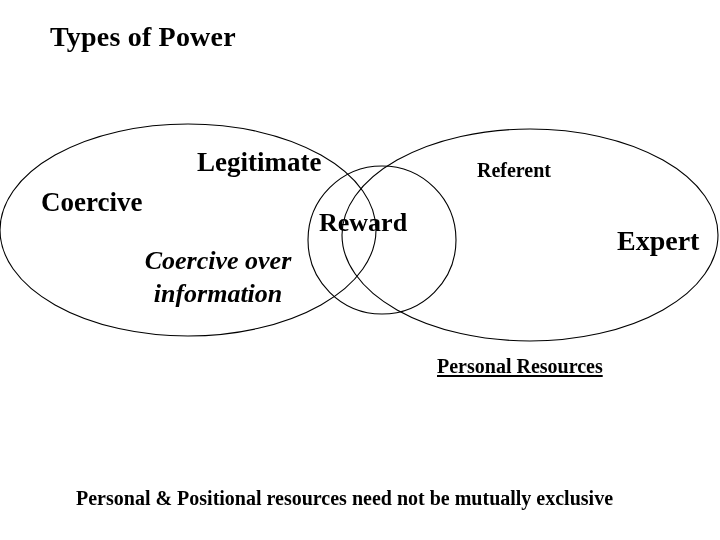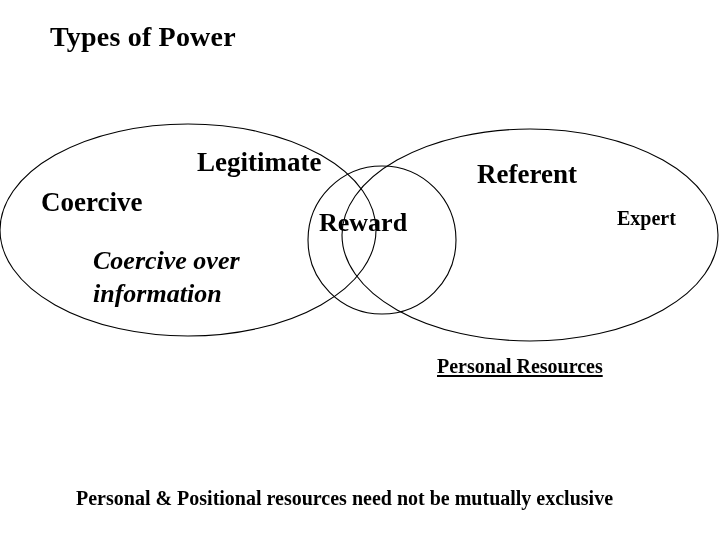--- a/index.html
+++ b/index.html
@@ -8,20 +8,21 @@
     background: #ffffff;
   }
   #canvas {
     position: relative;
     width: 720px;
     height: 540px;
     background: #ffffff;
     overflow: hidden;
     font-family: "Liberation Serif", "DejaVu Serif", serif;
     color: #000000;
+    text-align: center;
   }
   #venn-svg {
     position: absolute;
     left: 0;
     top: 0;
     width: 720px;
     height: 540px;
     pointer-events: none;
   }
   .lbl {
@@ -62,27 +63,27 @@
   }
   #label-reward {
     left: 319px;
     top: 209px;
     font-size: 26px;
     font-weight: bold;
   }
   #label-referent {
     left: 477px;
     top: 160px;
-    font-size: 27px;
+    font-size: 20px;
     font-weight: bold;
   }
   #label-expert {
     left: 617px;
-    top: 208px;
-    font-size: 20px;
+    top: 226px;
+    font-size: 28px;
     font-weight: bold;
   }
   #label-persuasiveness {
     left: 447px;
     top: 281px;
     font-size: 26px;
     font-weight: bold;
     font-style: italic;
   }
   #label-positional-resources {

